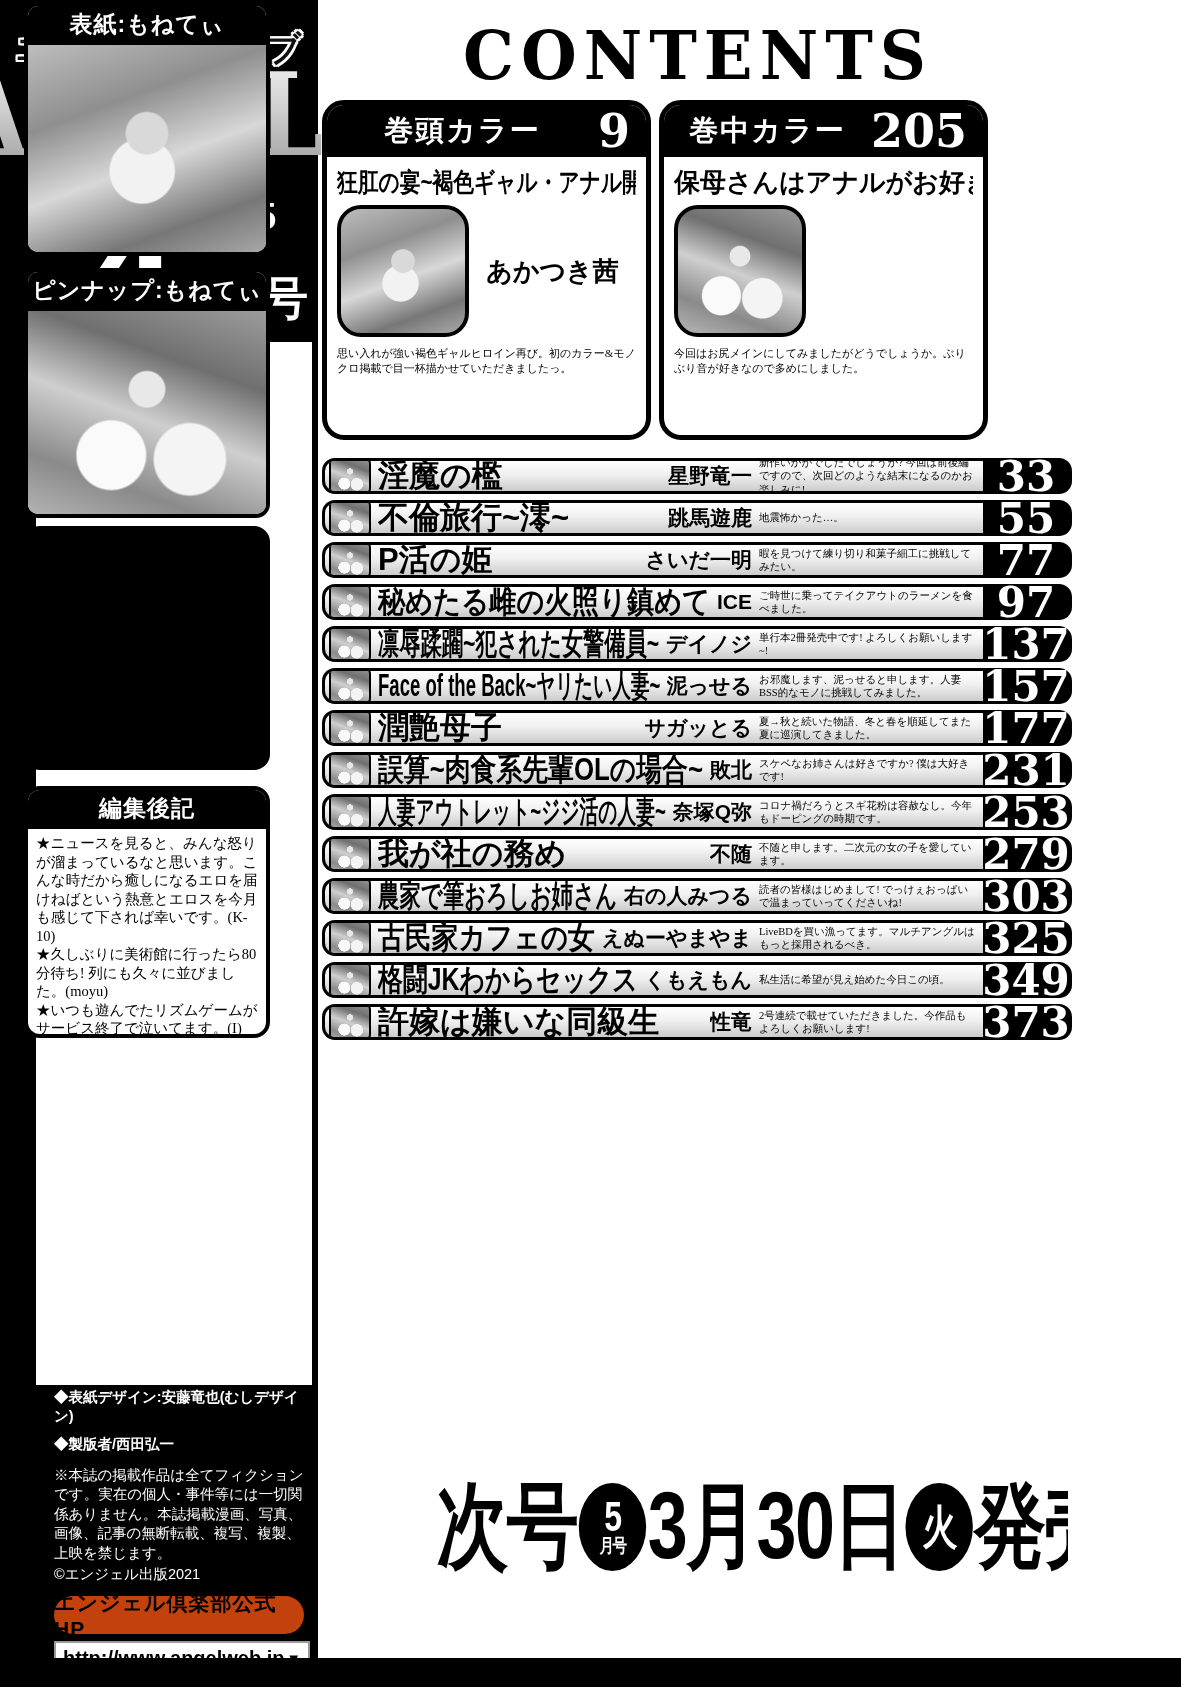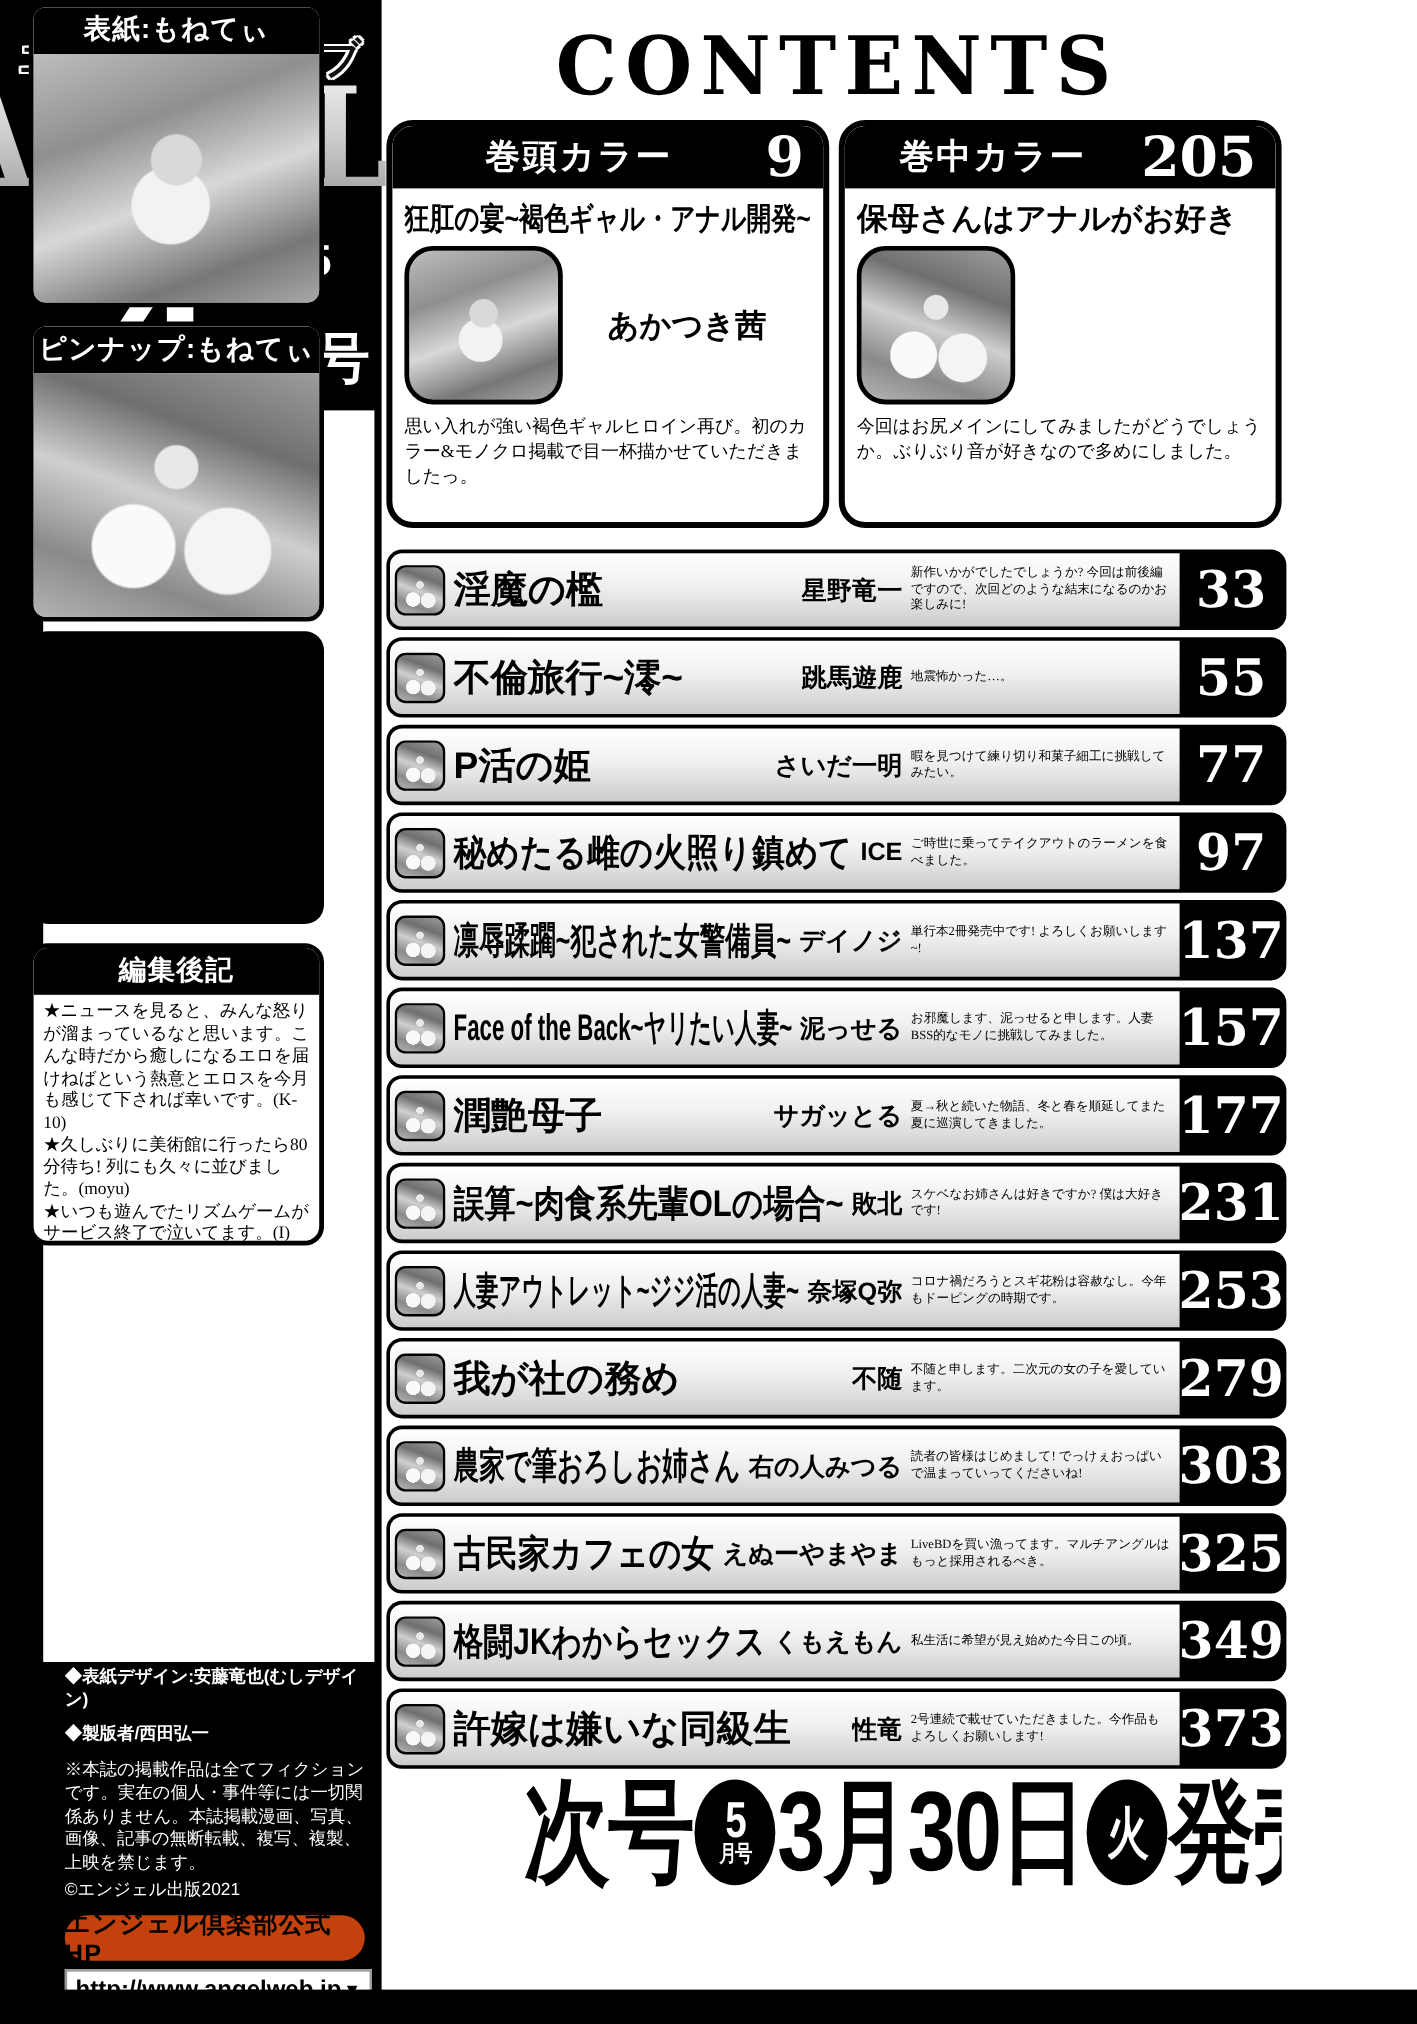--- a/index.html
+++ b/index.html
@@ -47,33 +47,33 @@
   .copyright { font-size:14.5px; margin-top:2px; }
   .hp-pill { margin-top:12px; width:250px; height:38px; background:#c2410c; border-radius:19px; color:#000; font-weight:900; font-size:21px; display:flex; align-items:center; justify-content:center; letter-spacing:1px; }
   .url-bar { margin-top:7px; width:256px; height:34px; background:#fff; border:2px solid #9a9a9a; display:flex; align-items:center; justify-content:space-between; padding:0 7px; color:#000; font-weight:800; font-size:20px; }
   .url-caret { font-size:15px; line-height:1; }
 
   
   .main { position:absolute; left:318px; top:0; width:760px; height:1657px; }
   .contents-title { position:absolute; top:18px; left:0; width:100%; text-align:center; font-family:"DejaVu Serif", serif; font-weight:900; font-size:64px; letter-spacing:7px; color:#000; transform:scaleY(1.05); }
 
   .features { position:absolute; top:100px; left:4px; width:746px; display:flex; gap:8px; }
-  .feature { width:369px; height:340px; background:#fff; border:5px solid #000; border-radius:22px; overflow:hidden; }
+  .feature { width:329px; height:340px; background:#fff; border:5px solid #000; border-radius:22px; overflow:hidden; }
   .feature-header { background:#000; color:#fff; height:52px; display:flex; align-items:center; padding:0 16px 0 0; }
   .feature-header-label { flex:1; text-align:center; font-size:29px; font-weight:900; letter-spacing:2px; }
   .feature-header-page { font-family:"DejaVu Serif", serif; font-size:46px; font-weight:700; line-height:1; }
   .feature-body { padding:8px 10px 0; }
   .feature-title { height:36px; font-size:26px; font-weight:900; white-space:nowrap; overflow:hidden; }
   .feature-mid { display:flex; margin-top:4px; }
   .feature-thumb { width:132px; height:132px; border:4px solid #000; border-radius:24px; flex-shrink:0; }
   .feature-author { flex:1; display:flex; align-items:center; justify-content:center; font-size:26px; font-weight:600; color:#000; }
-  .feature-comment { margin-top:9px; font-family:"Liberation Serif", serif; font-size:15px; line-height:1.4; color:#000; }
+  .feature-comment { margin-top:9px; font-family:"Liberation Serif", serif; font-size:11px; line-height:1.4; color:#000; }
 
   .entries { position:absolute; top:458px; left:4px; width:750px; }
-  .entry { height:67px; margin-bottom:6px; background:#000; border-radius:13px; display:flex; align-items:stretch; padding:3px; }
+  .entry { height:36px; margin-bottom:6px; background:#000; border-radius:13px; display:flex; align-items:stretch; padding:3px; }
   .entry-body { flex:1; min-width:0; background:linear-gradient(180deg,#ffffff 0%,#f0f0f0 45%,#cccccc 100%); border-radius:10px 0 0 10px; display:flex; align-items:center; gap:7px; padding:0 6px 0 4px; overflow:hidden; }
   .entry-thumb { width:42px; height:42px; border:2px solid #000; border-radius:9px; flex-shrink:0; }
   .entry-title { flex:1; min-width:0; font-size:31px; font-weight:900; color:#000; white-space:nowrap; overflow:hidden; }
   .entry-author { flex-shrink:0; max-width:170px; font-size:21px; font-weight:700; color:#000; white-space:nowrap; overflow:hidden; text-align:right; }
   .entry-comment { width:218px; flex-shrink:0; font-family:"Liberation Serif", serif; font-size:10.5px; line-height:1.28; color:#000; }
   .entry-page { width:86px; flex-shrink:0; display:flex; align-items:center; justify-content:center; color:#fff; font-family:"DejaVu Serif", serif; font-size:42px; font-weight:700; }
 
   .announce { position:absolute; top:1463px; left:4px; width:746px; text-align:center; white-space:nowrap; overflow:hidden; }
   .announce .fit-inner { font-size:94px; font-weight:900; color:#000; letter-spacing:-2px; display:inline-flex; align-items:center; gap:2px; transform-origin:center center; }
   .badge { display:inline-flex; flex-direction:column; align-items:center; justify-content:center; width:88px; height:88px; border-radius:50%; background:#000; color:#fff; flex-shrink:0; }

